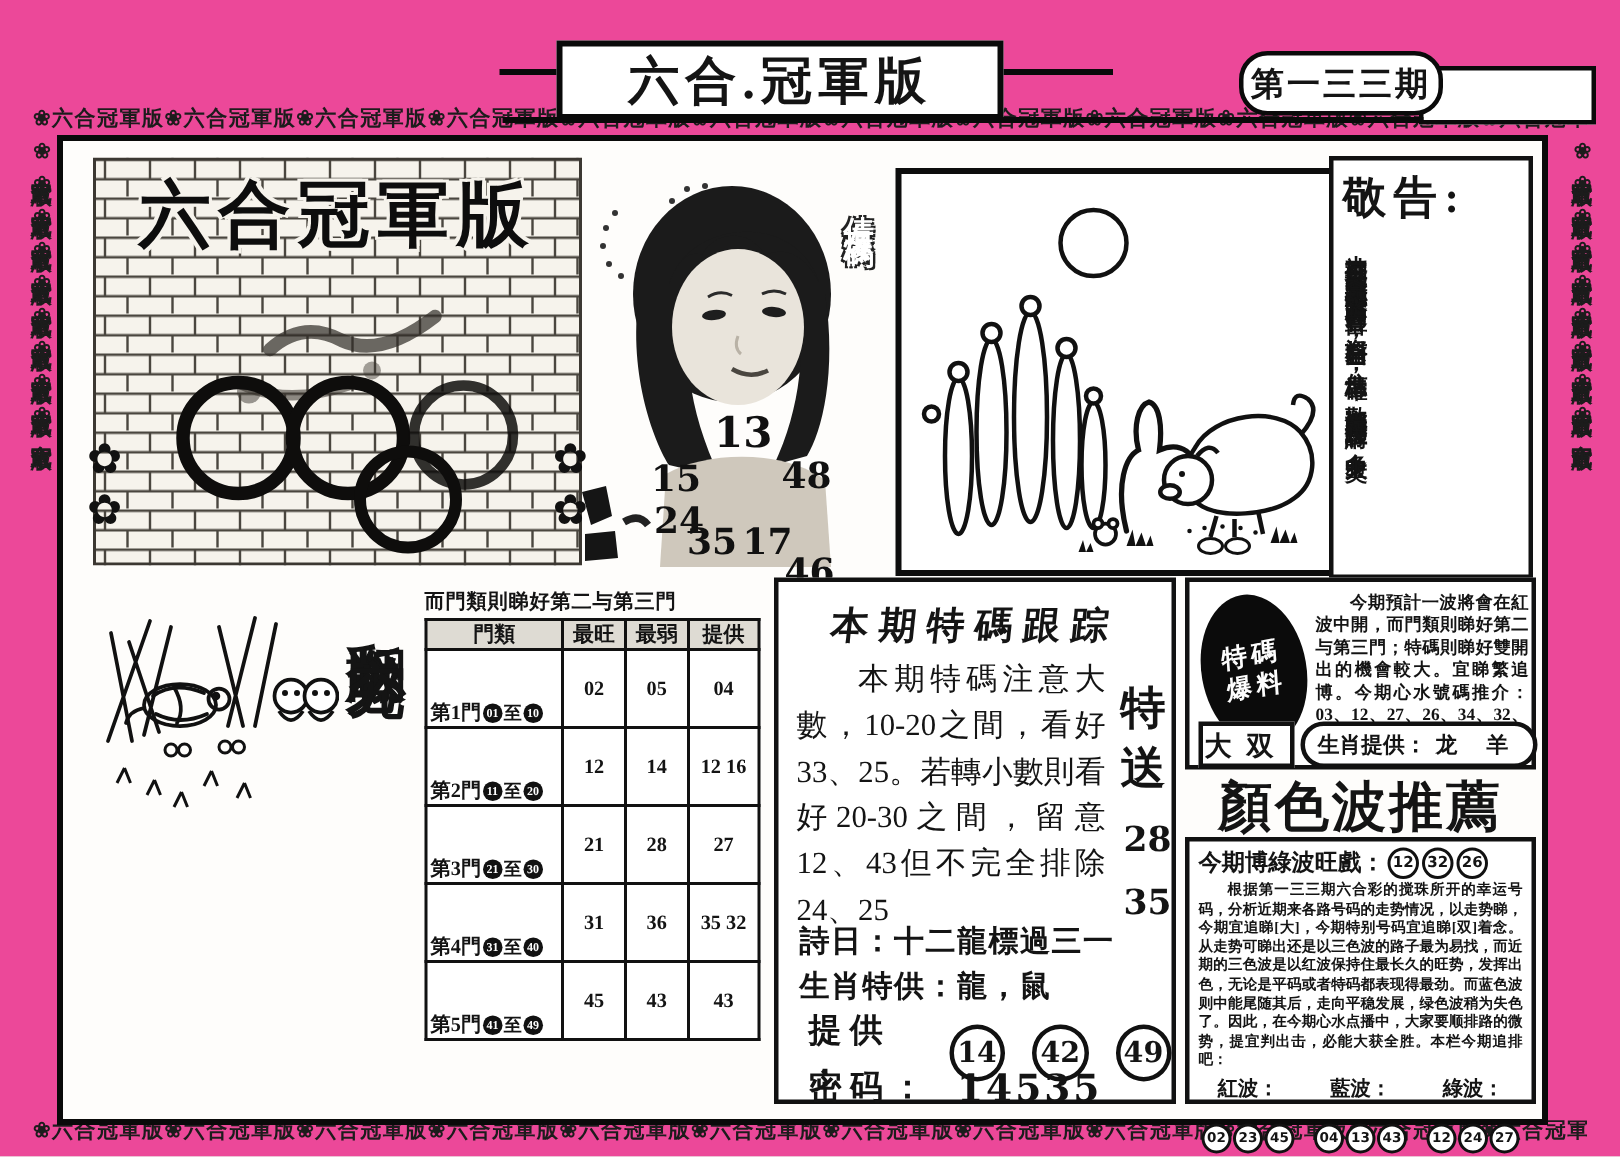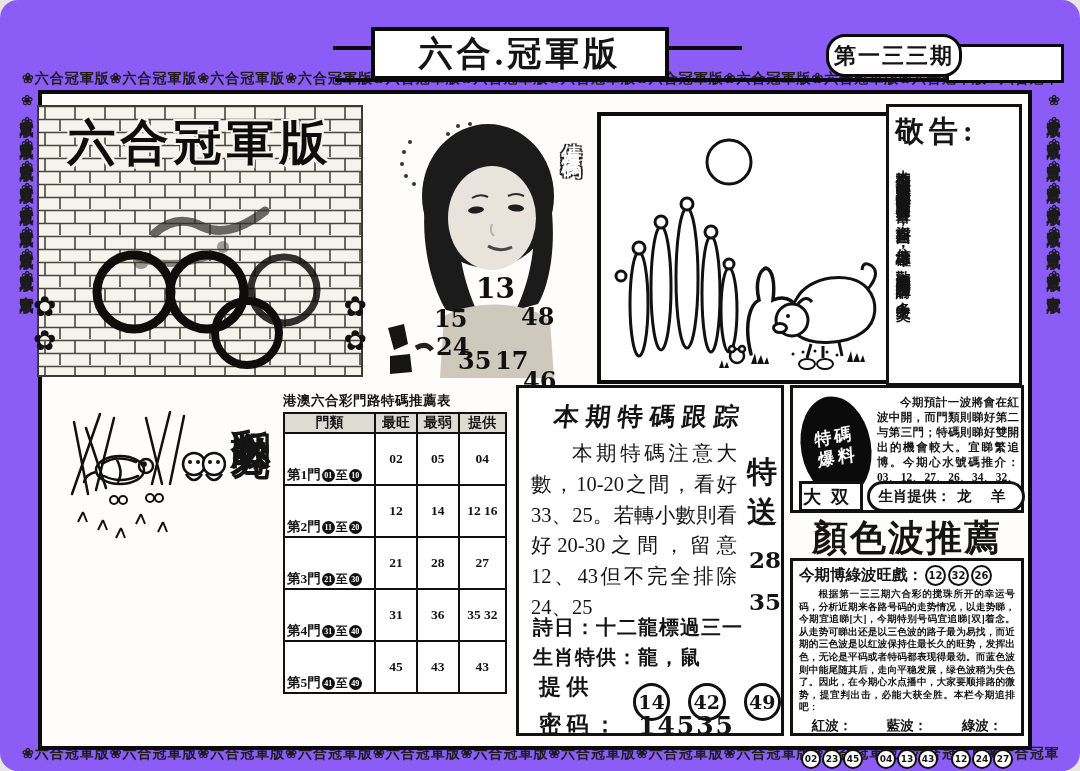--- a/index.html
+++ b/index.html
@@ -1,17 +1,17 @@
 <!DOCTYPE html>
 <html><head>
 <meta charset="utf-8">
 <style>
   html,body{margin:0;padding:0;background:#e8e6e2;}
-  .page{position:relative;width:1080px;height:771px;background:#8b5cf6;overflow:hidden;
-        font-family:"Liberation Serif","DejaVu Serif",serif;color:#141414;border-radius:18px;}
+  .page{position:relative;width:1080px;height:771px;background:#ec4899;overflow:hidden;
+        font-family:"Liberation Serif","DejaVu Serif",serif;color:#141414;}
   .abs{position:absolute;}
 
   
   .hdr-rule{position:absolute;background:#0a0a0a;height:4px;}
   .rule-l{left:333px;top:46px;width:40px;}
   .rule-r{left:658px;top:46px;width:84px;}
   .hdr-under{left:335px;top:78px;width:614px;height:4px;position:absolute;background:#0a0a0a;z-index:4;}
   .title-box{position:absolute;left:371px;top:27px;width:290px;height:45px;border:4px solid #0a0a0a;
              background:#fff;display:flex;align-items:center;justify-content:center;
              font-size:34px;font-weight:900;letter-spacing:4px;z-index:3;}
@@ -22,21 +22,21 @@
 
   
   .b-strip{position:absolute;color:#1c1c1c;font-size:14px;font-weight:bold;overflow:hidden;white-space:nowrap;letter-spacing:1px;}
   .b-top{left:22px;top:70px;width:1036px;height:19px;}
   .b-bottom{left:22px;top:745px;width:1036px;height:19px;}
   .b-left{left:16px;top:92px;width:19px;height:650px;writing-mode:vertical-rl;}
   .b-right{left:1043px;top:92px;width:19px;height:650px;writing-mode:vertical-rl;}
   .frame{position:absolute;left:38px;top:90px;width:986px;height:652px;border:4px solid #0a0a0a;background:#fefdfb;}
 
   
-  .logo-box{left:37px;top:105px;width:326px;height:316px;}
+  .logo-box{left:62px;top:105px;width:326px;height:316px;}
   .logo-title{position:absolute;left:0;top:6px;width:100%;text-align:center;font-size:48px;font-weight:900;
               letter-spacing:5px;color:#0d0d0d;
               text-shadow:-2px -2px 0 #f6f3ec,2px -2px 0 #f6f3ec,-2px 2px 0 #f6f3ec,2px 2px 0 #f6f3ec;}
   .flower{position:absolute;font-size:28px;color:#111;line-height:1;}
   .fl1{left:-4px;top:188px;} .fl2{left:-4px;top:222px;}
   .fl3{right:-4px;top:188px;} .fl4{right:-4px;top:222px;}
 
   
   .photo-box{left:388px;top:112px;width:198px;height:266px;}
   .photo-label{position:absolute;right:0px;top:16px;writing-mode:vertical-rl;font-size:20px;font-weight:900;
@@ -297,21 +297,21 @@
           <circle cx="65" cy="102" r="4"></circle>
         <circle cx="92" cy="100" r="4"></circle>
           <circle cx="101" cy="100" r="4"></circle>
         <path d="M20,124 l5,-10 M25,114 l4,10 M40,132 l5,-10 M45,122 l4,10 M78,126 l5,-10 M83,116 l4,10 M100,134 l5,-10 M105,124 l4,10 M58,140 l5,-10 M63,130 l4,10"></path>
       </g>
     </svg>
   </div>
   <div class="cr-text">翻版必究</div>
 
   <div class="abs gate-wrap">
-    <div class="gate-title">港澳六合彩門路特碼推薦表</div>
+    <div class="gate-title">而門類則睇好第二与第三門</div>
     <table class="gate-table">
       <tbody>
           <tr>
         <th class="c-door">門類</th>
         <th class="c-hot">最旺</th>
         <th class="c-weak">最弱</th>
         <th class="c-give">提供</th>
       </tr>
       <tr>
         <td>

